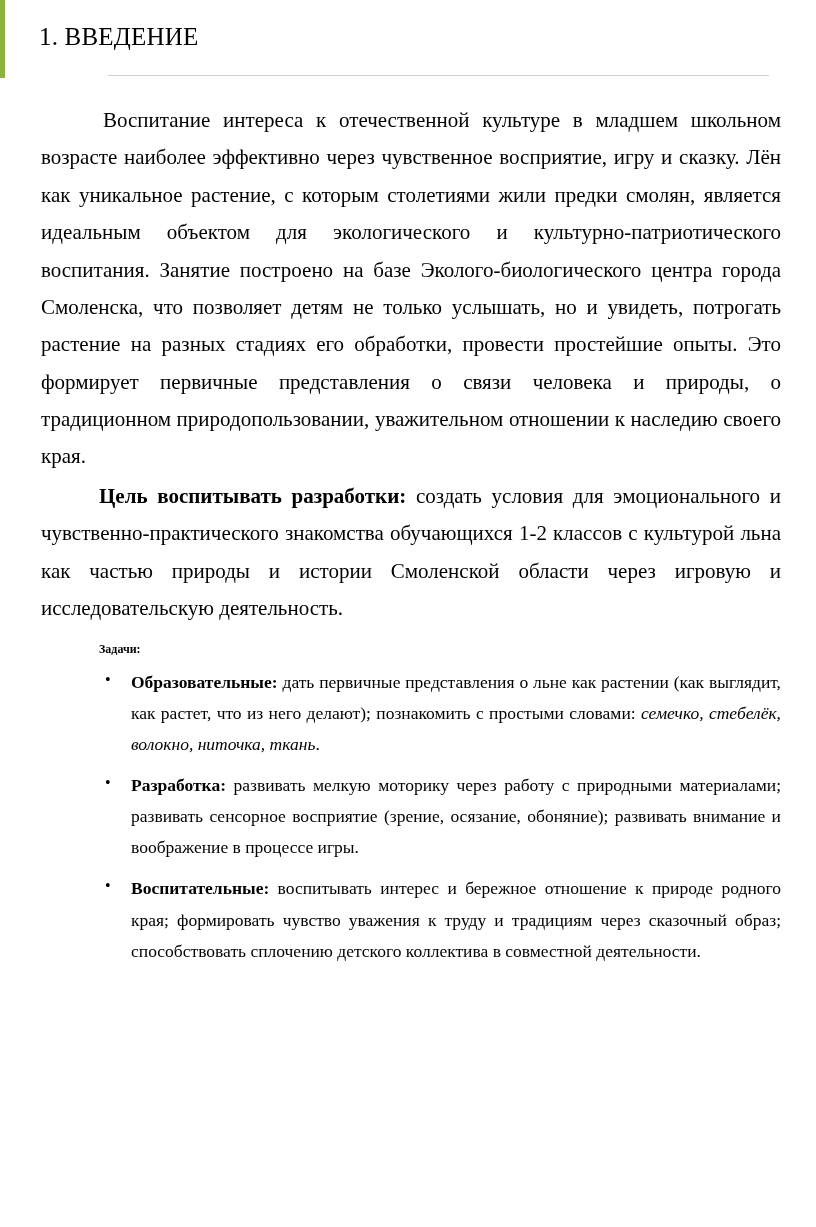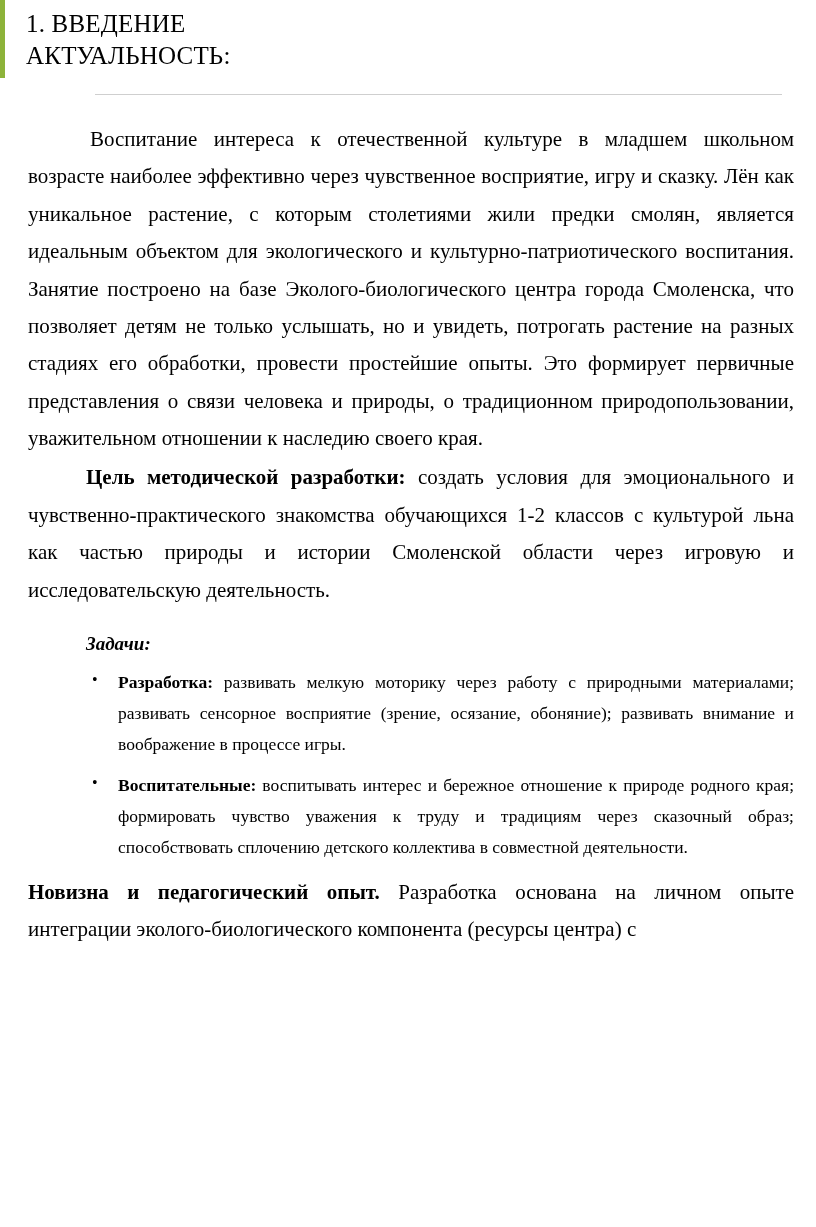--- a/index.html
+++ b/index.html
@@ -13,21 +13,21 @@
     font-family: "Liberation Serif", serif;
     color: #000000;
     position: relative;
     overflow: hidden;
   }
   .page {
     position: relative;
     width: 816px;
     height: 1178px;
     box-sizing: border-box;
-    padding: 0;
+    padding: 13px;
   }
   .accent-bar {
     position: absolute;
     left: 0;
     top: 0;
     width: 5px;
     height: 78px;
     background: #8db33a;
   }
   .header-block {
@@ -95,56 +95,56 @@
     padding-left: 28px;
   }
   ul.tasks li::before {
     content: "•";
     position: absolute;
     left: 2px;
     top: -1px;
     font-size: 16px;
   }
   .task-head {
-    margin: 18px 0 0 0;
-    font-size: 19px;
+    margin: 12px 0 0 0;
+    font-size: 12px;
     line-height: 1.78;
-    font-style: italic;
   }
   .novelty {
     margin-top: 12px;
   }
 </style>
 </head>
 <body>
 
 <div class="page">
 
   <div class="accent-bar" style="background: rgb(141, 179, 58);"></div>
 
   <div class="header-block">
     <div class="doc-title">1. ВВЕДЕНИЕ</div>
-    <div class="doc-subtitle">АКТУАЛЬНОСТЬ:</div>
   </div>
 
   <hr class="divider">
 
   <div class="content">
 
     <p class="para first"><span class="indent"></span><span>Воспитание интереса к отечественной культуре в младшем школьном возрасте наиболее эффективно через чувственное восприятие, игру и сказку. Лён как уникальное растение, с которым столетиями жили предки смолян, является идеальным объектом для экологического и культурно-патриотического воспитания. Занятие построено на базе Эколого-биологического центра города Смоленска, что позволяет детям не только услышать, но и увидеть, потрогать растение на разных стадиях его обработки, провести простейшие опыты. Это формирует первичные представления о связи человека и природы, о традиционном природопользовании, уважительном отношении к наследию своего края.</span></p>
 
-    <p class="para"><span class="indent-sm"></span><span class="bold">Цель методической разработки:</span><span> создать условия для эмоционального и чувственно-практического знакомства обучающихся 1-2 классов с культурой льна как частью природы и истории Смоленской области через игровую и исследовательскую деятельность.</span></p>
+    <p class="para"><span class="indent-sm"></span><span class="bold">Цель воспитывать разработки:</span><span> создать условия для эмоционального и чувственно-практического знакомства обучающихся 1-2 классов с культурой льна как частью природы и истории Смоленской области через игровую и исследовательскую деятельность.</span></p>
 
     <p class="task-head"><span class="indent-sm"></span><span class="bold">Задачи:</span></p>
 
     <ul class="tasks">
+      <li>
+        <span class="bold">Образовательные:</span><span> дать первичные представления о льне как растении (как выглядит, как растет, что из него делают); познакомить с простыми словами: </span><span class="italic">семечко, стебелёк, волокно, ниточка, ткань</span><span>.</span>
+      </li>
       <li>
         <span class="bold">Разработка:</span><span> развивать мелкую моторику через работу с природными материалами; развивать сенсорное восприятие (зрение, осязание, обоняние); развивать внимание и воображение в процессе игры.</span><span class="italic"></span><span></span>
       </li>
       <li>
         <span class="bold">Воспитательные:</span><span> воспитывать интерес и бережное отношение к природе родного края; формировать чувство уважения к труду и традициям через сказочный образ; способствовать сплочению детского коллектива в совместной деятельности.</span><span class="italic"></span><span></span>
       </li>
     </ul>
 
-    <p class="para novelty"><span class="bold">Новизна и педагогический опыт.</span><span> Разработка основана на личном опыте интеграции эколого-биологического компонента (ресурсы центра) с</span></p>
 
   </div>
 </div>
 
 </body></html>

